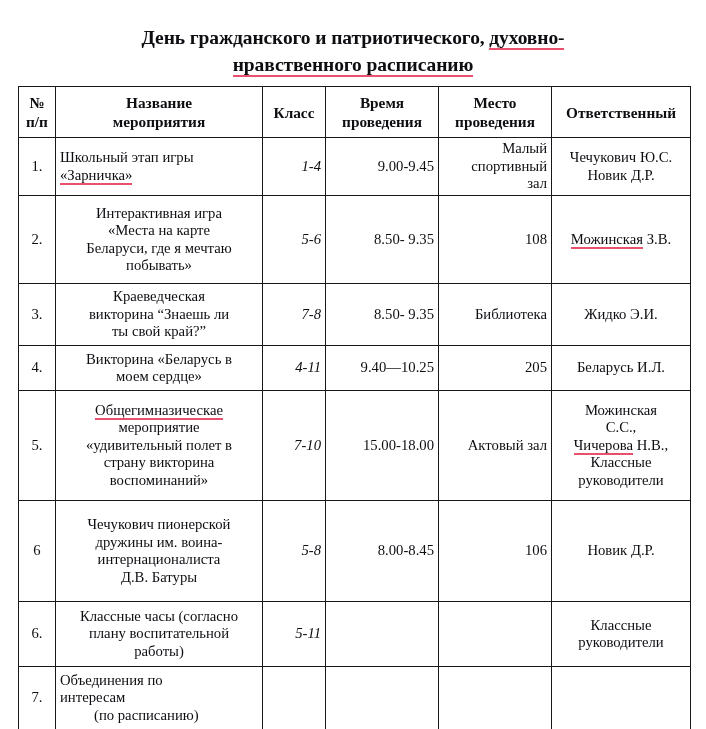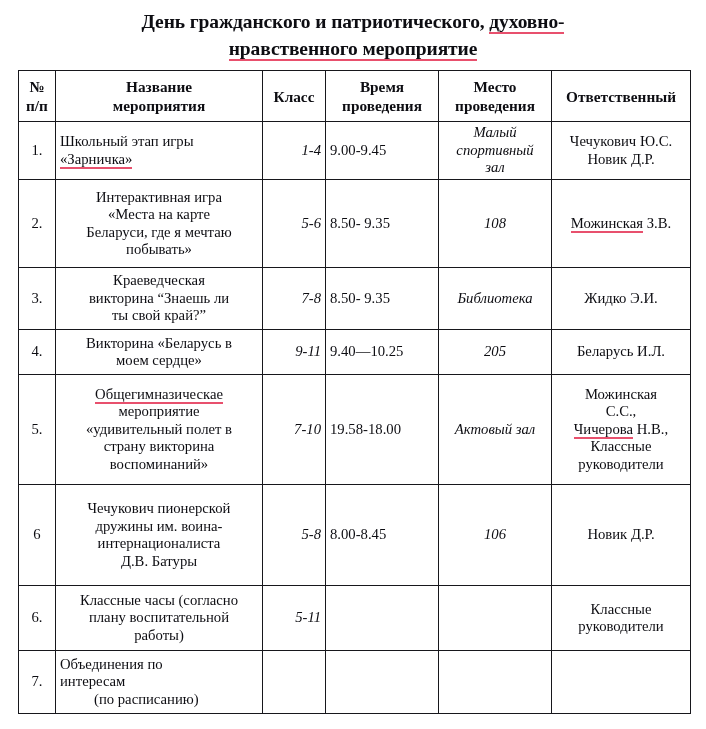--- a/index.html
+++ b/index.html
@@ -14,21 +14,21 @@
     font-family: "Liberation Serif", "DejaVu Serif", serif;
     color: #0d0d12;
   }
   .page {
     position: relative;
     width: 706px;
     height: 729px;
     box-sizing: border-box;
   }
   .doc-title {
-    margin: 0;
+    margin: 16px;
     padding: 8px 44px 0 44px;
     text-align: center;
     font-size: 19.5px;
     font-weight: bold;
     line-height: 27px;
     letter-spacing: -0.1px;
     color: #0d0d12;
   }
   .pink-underline {
     border-bottom: 2.2px solid #e8506d;
@@ -67,22 +67,22 @@
   }
   col.c-num   { width: 37px; }
   col.c-name  { width: 207px; }
   col.c-class { width: 63px; }
   col.c-time  { width: 113px; }
   col.c-place { width: 113px; }
   col.c-resp  { width: 139px; }
 
   td.num   { text-align: center; }
   td.cls   { text-align: right; font-style: italic; }
-  td.time  { text-align: left; }
-  td.place { text-align: center; font-style: italic; }
+  td.time  { text-align: right; }
+  td.place { text-align: right; }
   td.resp  { text-align: center; padding-left: 7px; }
   td.name  { text-align: center; padding-left: 6px; padding-right: 6px; }
   td.name.al-left { text-align: left; }
 
   .nm-line { display: block; }
   .nm-line.indent { padding-left: 34px; }
 
   .u { border-bottom: 2.2px solid #e8506d; font-family: Liberation Serif, serif; }
 
   .row-h-1 { height: 58px; }
@@ -94,21 +94,21 @@
   .row-h-7 { height: 65px; }
   .row-h-8 { height: 63px; }
 </style>
 </head>
 <body>
 
 <div class="page">
 
   <h1 class="doc-title">
     <span>День гражданского и патриотического, </span><span class="pink-underline">духовно-</span><br>
-    <span class="pink-underline">нравственного мероприятие</span>
+    <span class="pink-underline">нравственного расписанию</span>
   </h1>
 
   <div class="table-wrap">
     <table class="schedule">
       <colgroup>
         <col class="c-num">
           <col class="c-name">
           <col class="c-class">
         <col class="c-time">
           <col class="c-place">
@@ -187,40 +187,40 @@
             <td class="resp">
               <span class="nm-line">Жидко Э.И.</span>
             </td>
           </tr>
           <tr class="row-h-4">
             <td class="num">4.</td>
             <td class="name">
               <span class="nm-line">Викторина «Беларусь в</span>
               <span class="nm-line">моем сердце»</span>
             </td>
-            <td class="cls">9-11</td>
+            <td class="cls">4-11</td>
             <td class="time">9.40—10.25</td>
             <td class="place">
               <span class="nm-line">205</span>
             </td>
             <td class="resp">
               <span class="nm-line">Беларусь И.Л.</span>
             </td>
           </tr>
           <tr class="row-h-5">
             <td class="num">5.</td>
             <td class="name">
               <span class="nm-line"><span class="u">Общегимназическае</span></span>
               <span class="nm-line">мероприятие</span>
               <span class="nm-line">«удивительный полет в</span>
               <span class="nm-line">страну викторина</span>
               <span class="nm-line">воспоминаний»</span>
             </td>
             <td class="cls">7-10</td>
-            <td class="time">19.58-18.00</td>
+            <td class="time">15.00-18.00</td>
             <td class="place">
               <span class="nm-line">Актовый зал</span>
             </td>
             <td class="resp">
               <span class="nm-line">Можинская</span>
               <span class="nm-line">С.С.,</span>
               <span class="nm-line"><span class="u">Чичерова</span> Н.В.,</span>
               <span class="nm-line">Классные</span>
               <span class="nm-line">руководители</span>
             </td>

